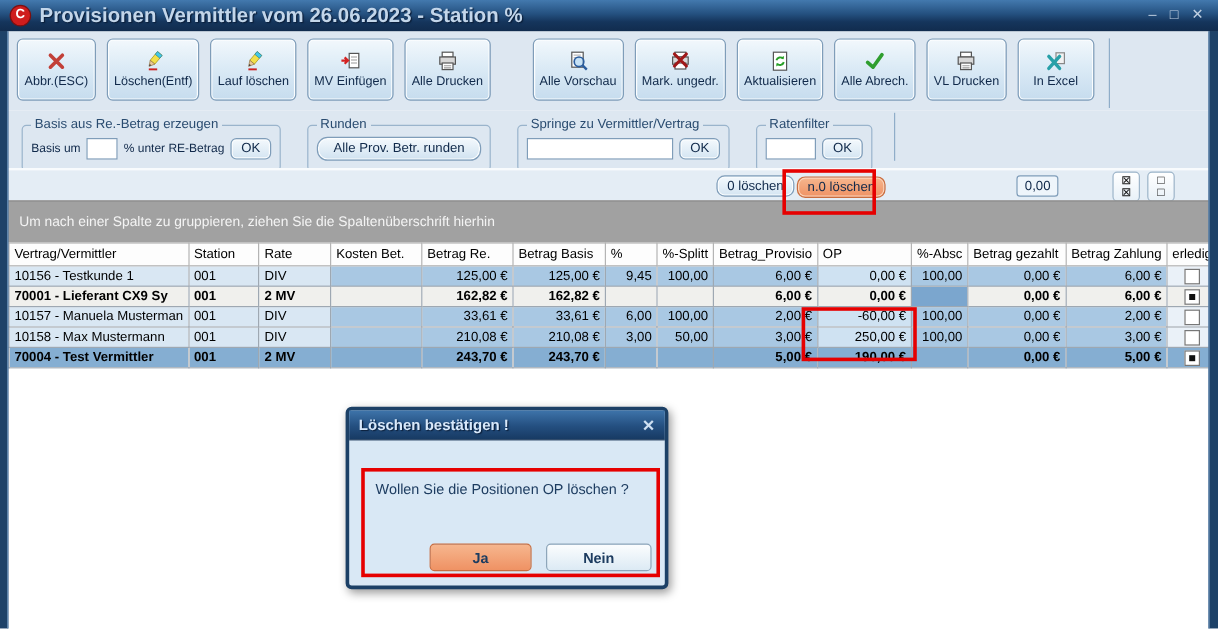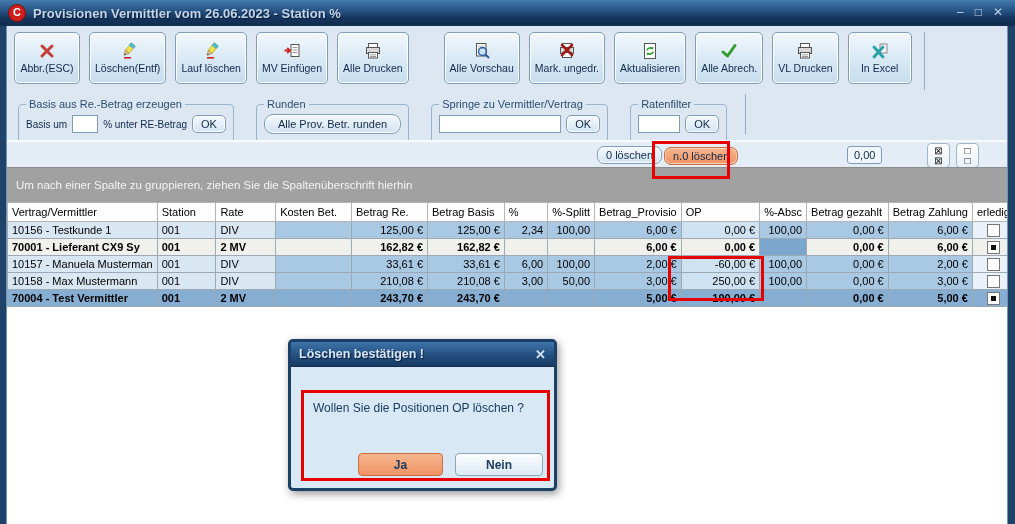--- a/index.html
+++ b/index.html
@@ -5,21 +5,21 @@
   html,body{margin:0;padding:0;overflow:hidden;}
   body{width:1015px;height:524px;font-family:"Liberation Sans",sans-serif;background:#fff;}
   .window{position:relative;width:1015px;height:524px;background:#fff;overflow:hidden;}
 
   
   .titlebar{position:absolute;left:0;top:0;width:1015px;height:26px;
     background:linear-gradient(#4379ae,#24507f 45%,#15355c 70%,#112c4e);
     border-bottom:1px solid #0c2240;display:flex;align-items:center;}
   .app-logo{width:16px;height:16px;border-radius:50%;background:#cf1d1d;border:1px solid #7e0f0f;
     color:#fff;font-weight:bold;font-size:11px;line-height:15px;text-align:center;margin:0 7px 0 8px;}
-  .title-text{color:#c3d6ea;font-size:13px;font-weight:bold;text-shadow:1px 1px 1px #0a1d38;}
+  .title-text{color:#c3d6ea;font-size:17px;font-weight:bold;text-shadow:1px 1px 1px #0a1d38;}
   .win-controls{position:absolute;right:12px;top:5px;display:flex;gap:11px;color:#c0d0e2;font-size:12px;}
   .win-controls span{cursor:default;line-height:14px;}
   .edge{position:absolute;top:26px;bottom:0;background:#1e4268;z-index:5;}
   .edge.left{left:0;width:6px;border-right:1px solid #6e94bc;}
   .edge.right{right:0;width:7px;border-left:1px solid #6e94bc;}
 
   
   .toolbar{position:absolute;left:6px;right:7px;top:26px;height:66px;background:#dde7f1;
     display:flex;align-items:flex-start;padding:6px 0 0 8px;box-sizing:border-box;gap:9px;}
   .tb-btn{height:52px;border:1px solid #7f9db9;border-radius:5px;box-sizing:border-box;
@@ -324,21 +324,21 @@
         </tr>
       </thead>
       <tbody>
         <tr class="r-data">
           <td class="a-l c-light">10156 - Testkunde 1</td>
           <td class="a-l c-light">001</td>
           <td class="a-l c-light">DIV</td>
           <td class="a-l c-med"></td>
           <td class="a-r c-med">125,00 €</td>
           <td class="a-r c-med">125,00 €</td>
-          <td class="a-r c-med">2,34</td>
+          <td class="a-r c-med">9,45</td>
           <td class="a-r c-med">100,00</td>
           <td class="a-r c-med">6,00 €</td>
           <td class="a-r c-op">0,00 €</td>
           <td class="a-r c-med">100,00</td>
           <td class="a-r c-med">0,00 €</td>
           <td class="a-r c-med">6,00 €</td>
           <td class="a-c c-chk"><span class="cb"></span></td>
         </tr>
         <tr class="r-sum">
           <td class="a-l c-light">70001 - Lieferant CX9 Sy</td>

